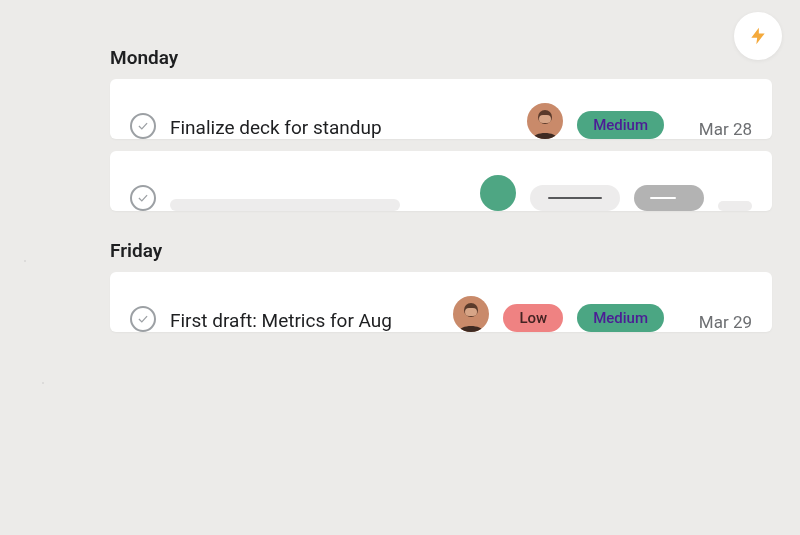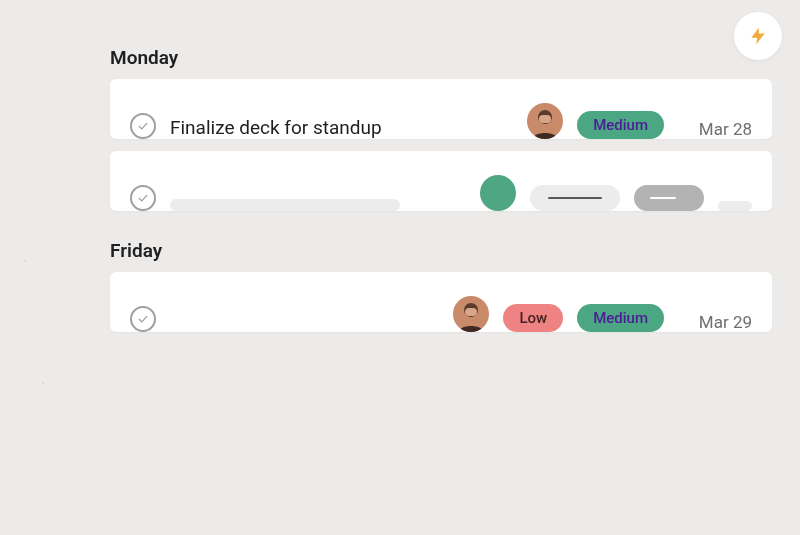--- a/index.html
+++ b/index.html
@@ -191,20 +191,21 @@
 
   <div class="day-block">
     <div class="day-label">Friday</div>
 
     <div class="task-card">
       <span class="check">
         <svg viewBox="0 0 24 24">
             <polyline points="5 12 10 17 19 7"></polyline>
           </svg>
       </span>
+      <span class="task-name">First draft: Metrics for Aug</span>
       <span class="spacer-left"></span>
       <span class="avatar">
         <svg viewBox="0 0 36 36">
             <rect width="36" height="36" fill="#c98a6a"></rect>
             <circle cx="18" cy="14" r="7" fill="#5a3a2b"></circle>
             <path d="M6 36c0-8 24-8 24 0" fill="#3e2a22"></path>
             <rect x="12" y="12" width="12" height="8" rx="4" fill="#d7a587"></rect>
           </svg>
       </span>
       <span class="pill red">Low</span>

